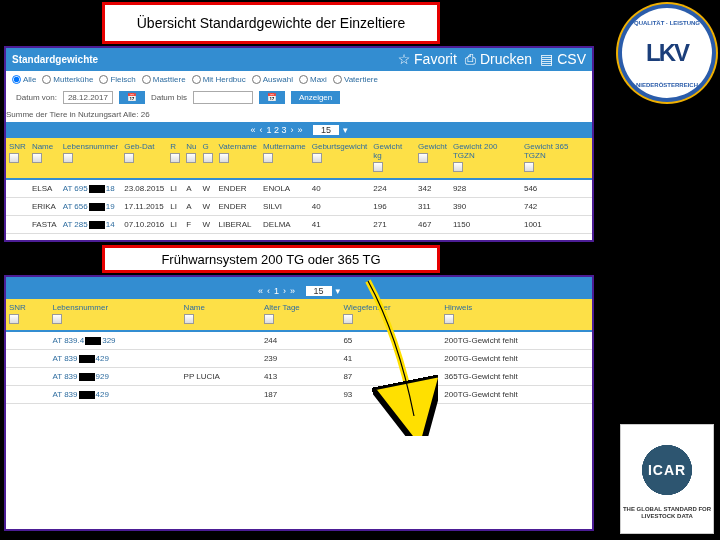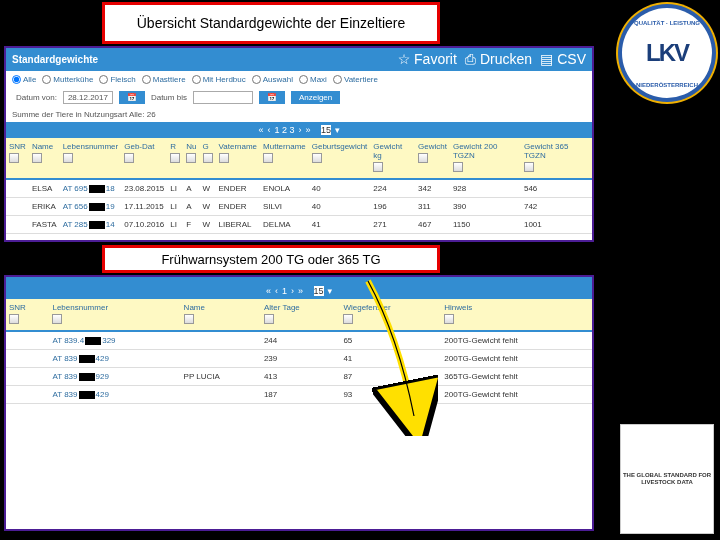--- a/index.html
+++ b/index.html
@@ -20,28 +20,28 @@
   .strip{background:#338dd1;color:#fff;font-weight:700;padding:3px 6px;font-size:10px;display:flex;align-items:center;justify-content:space-between}
   .strip .actions{display:flex;gap:8px;font-size:14px;font-weight:400;color:#fff}
   .strip .actions span{cursor:pointer}
 
   .filters{background:#fff;padding:4px 6px;display:flex;gap:6px;align-items:center;flex-wrap:wrap;font-size:8px;color:#2f6da0}
   .filters label{display:flex;align-items:center;gap:2px}
   .filters input[type=radio]{width:9px;height:9px}
   .row2{background:#fff;padding:3px 10px;display:flex;gap:6px;align-items:center;font-size:8px;color:#555}
   .row2 .in{border:1px solid #aaa;padding:1px 4px;font-size:8px;background:#fff}
   .row2 .btn{background:#338dd1;color:#fff;padding:2px 8px;font-size:8px;border:none;cursor:pointer}
-  .sum{padding:3px 6px;font-size:8px;color:#555}
+  .sum{padding:3px 0;font-size:8px;color:#555}
 
   .pager{background:#338dd1;display:flex;align-items:center;justify-content:center;gap:4px;padding:3px 0;color:#fff;font-size:9px}
   .pager span{cursor:pointer}
-  .pager .ps{background:#fff;color:#333;padding:0 0}
+  .pager .ps{background:#fff;color:#333;padding:0 8px}
 
   table{width:100%;border-collapse:collapse;font-size:8px}
-  th{background:#fef9c3;color:#2f6da0;font-weight:400;text-align:left;padding:4px 3px;border-bottom:2px solid #338dd1;vertical-align:top}
+  th{background:#fde047;color:#2f6da0;font-weight:400;text-align:left;padding:4px 3px;border-bottom:2px solid #338dd1;vertical-align:top}
   th .filt{width:10px;height:10px;border:1px solid #999;display:inline-block;margin-top:2px;background:linear-gradient(#fff,#ddd)}
   td{padding:4px 3px;border-bottom:1px solid #ddd;vertical-align:middle}
   .lnr{color:#2f6da0}
   .blk{background:#000;display:inline-block;width:16px;height:8px;vertical-align:middle;margin:0 1px}
 
   .crumb{background:#338dd1;color:#fff;font-size:8px;padding:2px 6px}
   .h2{font-size:13px;font-weight:700;color:#333;padding:2px 6px}
 
   .arrow{position:absolute;left:358px;top:276px;width:80px;height:160px;z-index:4;pointer-events:none}
 
@@ -234,14 +234,15 @@
   <defs>
       <marker id="ah" markerWidth="12" markerHeight="12" refX="6" refY="6" orient="auto">
     <path d="M0,0 L12,6 L0,12 z" fill="#ffe000" stroke="#000" stroke-width="1"></path>
   </marker>
     </defs>
   <path d="M10,5 Q40,60 56,140" fill="none" stroke="#ffe000" stroke-width="6" marker-end="url(#ah)"></path>
   <path d="M10,5 Q40,60 56,140" fill="none" stroke="#000" stroke-width="1.2"></path>
 </svg>
 
 <div class="icar">
+  <div class="hex">ICAR</div>
   <div class="t1">THE GLOBAL STANDARD FOR LIVESTOCK DATA</div>
 </div>
 
 </body></html>

